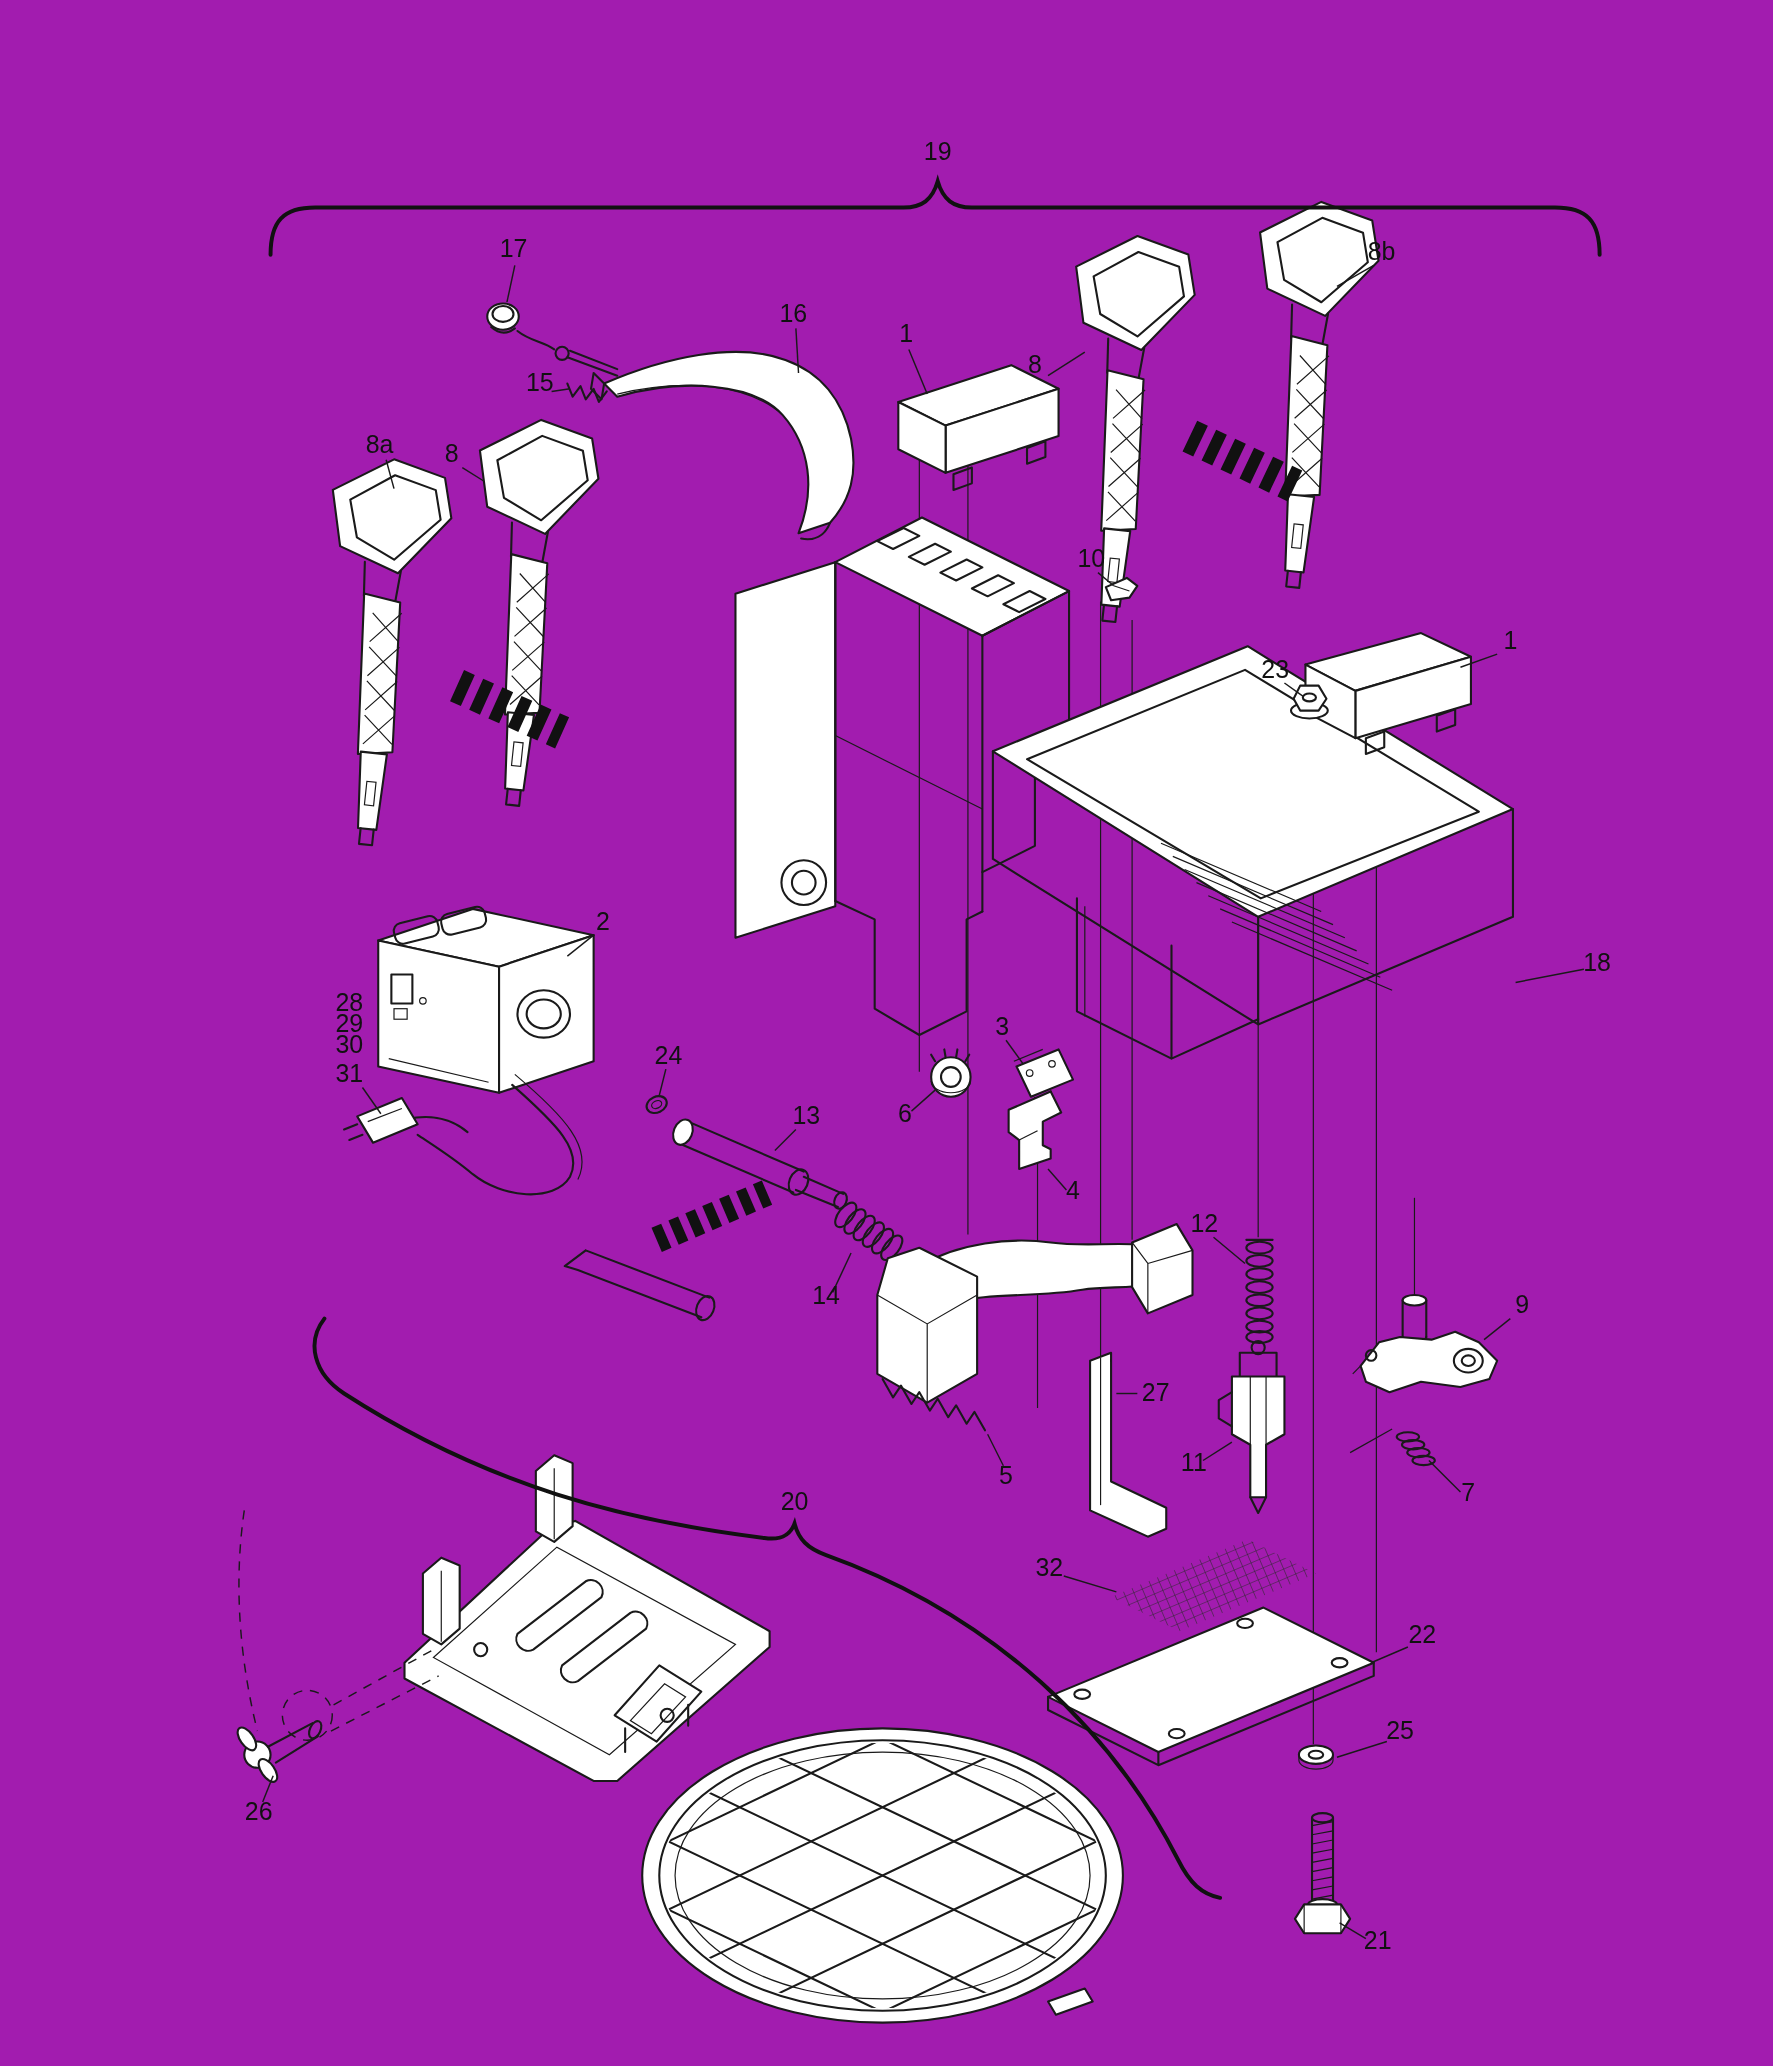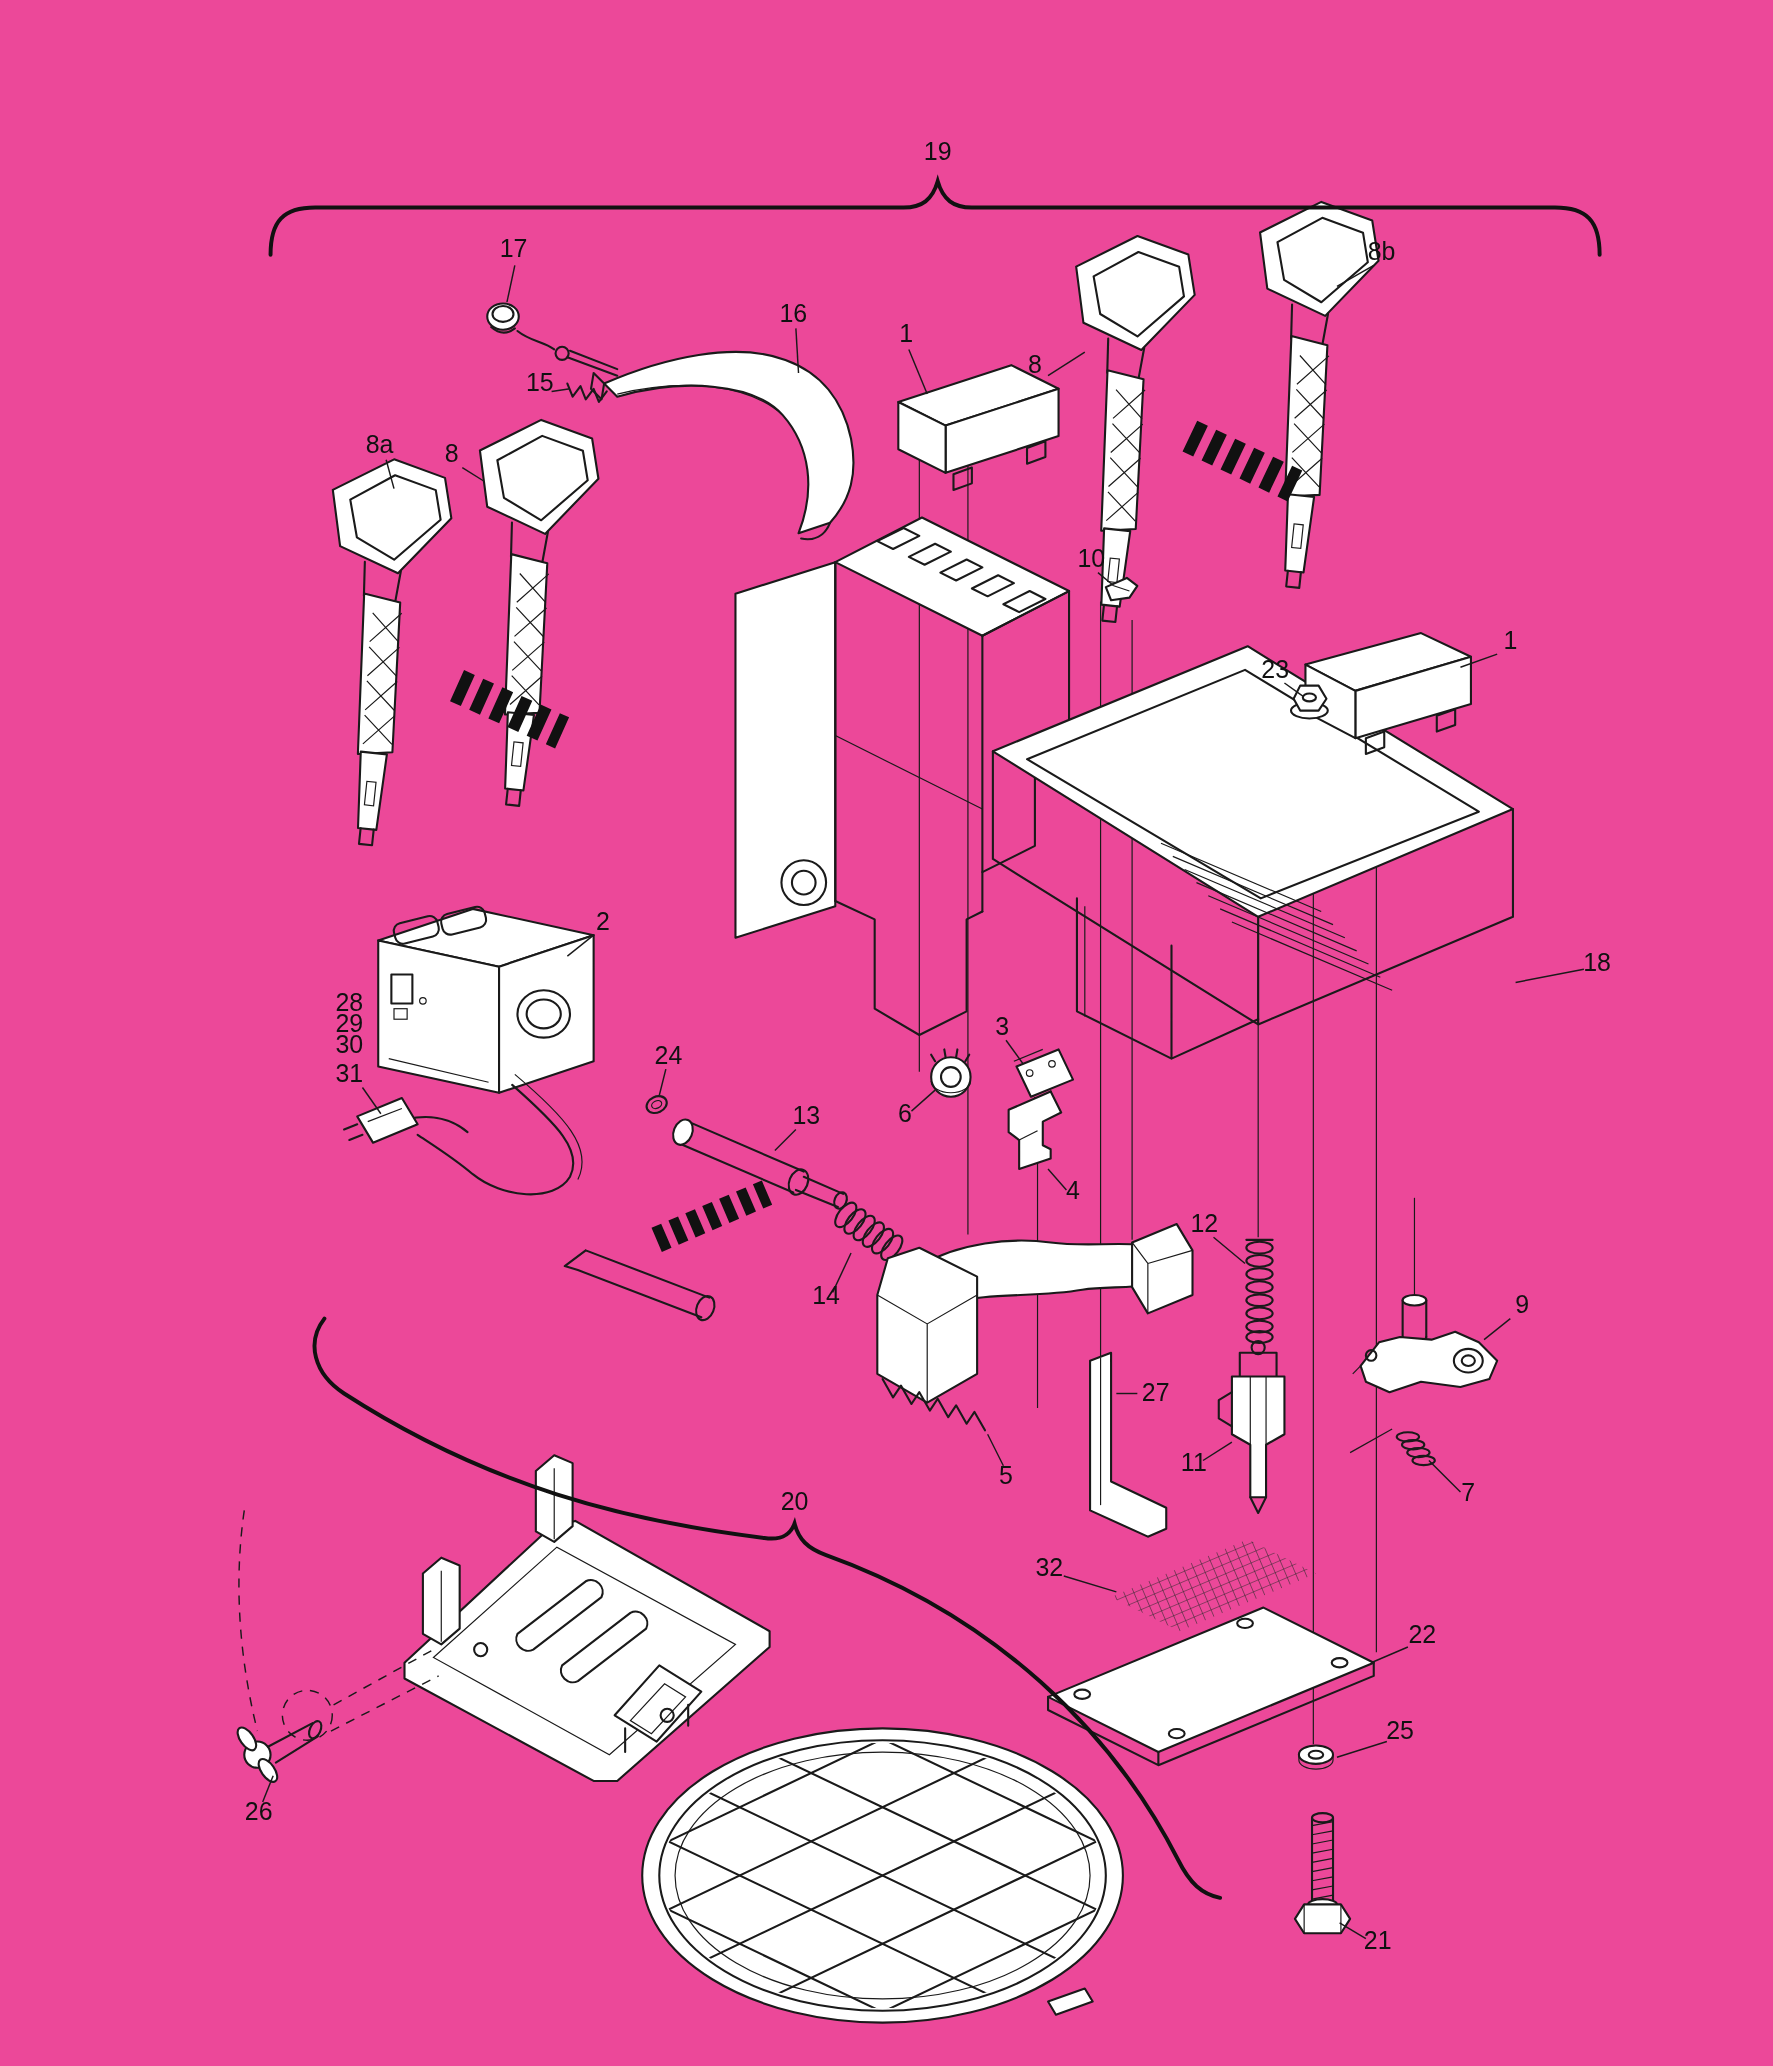--- a/index.html
+++ b/index.html
@@ -1,16 +1,16 @@
 <!DOCTYPE html>
 <html style="font-size:11px"><head>
 <meta charset="utf-8">
 <style>
   html,body{margin:0;padding:0;background:#ffffff;}
-  .stage{width:1773px;height:2066px;background:#ec4899;position:relative;font-family:"Liberation Sans",sans-serif;}
+  .stage{width:1773px;height:2066px;background:#a21caf;position:relative;font-family:"Liberation Sans",sans-serif;}
   svg{display:block;width:100%;height:100%;}
   .art{stroke:#1a1a1a;fill:none;stroke-width:1.6;stroke-linejoin:round;stroke-linecap:round;}
   .artfill{stroke:#1a1a1a;fill:#ffffff;stroke-width:1.6;stroke-linejoin:round;}
   .thin{stroke:#1a1a1a;fill:none;stroke-width:0.9;}
   .leader{stroke:#1a1a1a;fill:none;stroke-width:1.1;}
   .brace{stroke:#111111;fill:none;stroke-width:3;stroke-linecap:round;}
   .hatch{stroke:#111111;fill:none;}
   .callout{font-family:"Liberation Sans",sans-serif;font-size:19px;fill:#111111;}
   .dashed{stroke:#1a1a1a;fill:none;stroke-width:1.1;stroke-dasharray:7 6;}
 </style>

